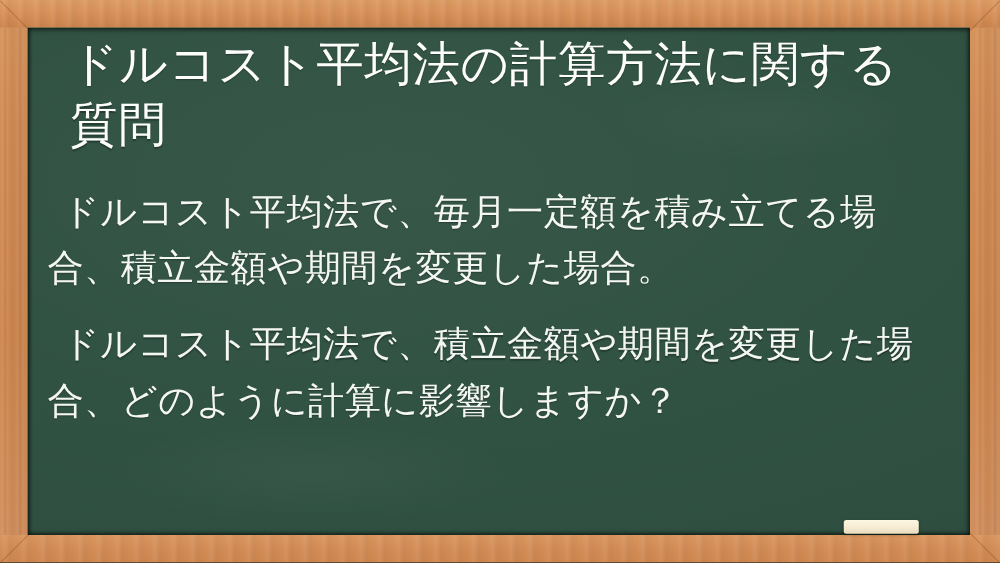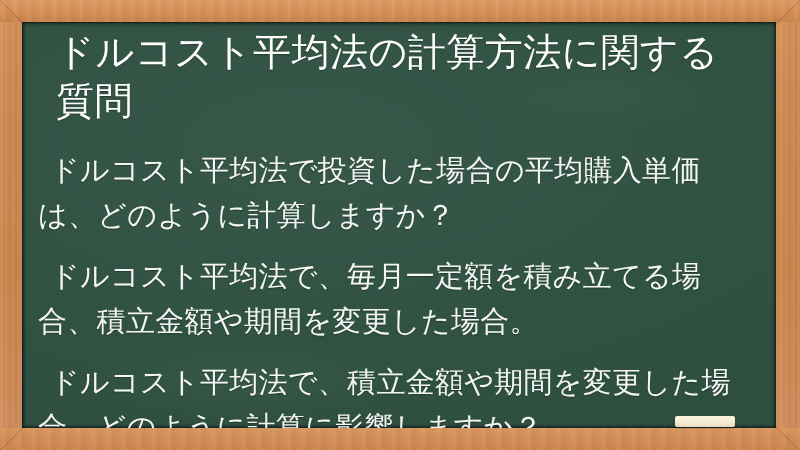--- a/index.html
+++ b/index.html
@@ -196,21 +196,20 @@
   <div class="mitre br">
       <i></i>
     </div>
 
   <div class="board">
     <div class="board-inner">
 
       <div class="board-title">ドルコスト平均法の計算方法に関する質問</div>
 
       <ul class="question-list">
-        <li class="question-item">ドルコスト平均法で投資した場合の平均購入単価は、どのように計算しますか？</li>
         <li class="question-item">ドルコスト平均法で、毎月一定額を積み立てる場合、積立金額や期間を変更した場合。</li>
         <li class="question-item">ドルコスト平均法で、積立金額や期間を変更した場合、どのように計算に影響しますか？</li>
       </ul>
 
     </div>
   </div>
 
   <div class="chalk"></div>
 
 </div>

